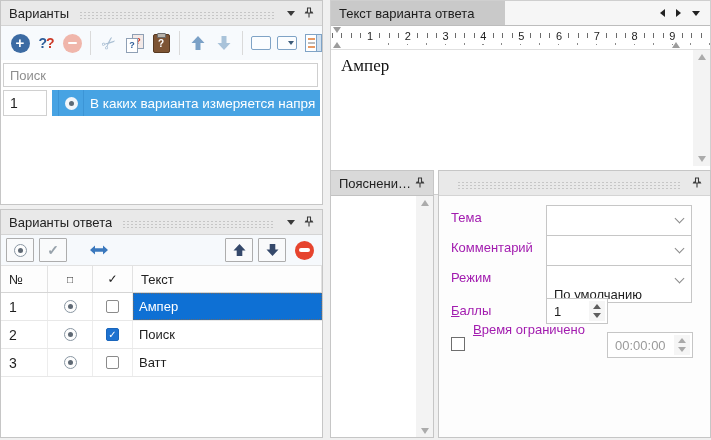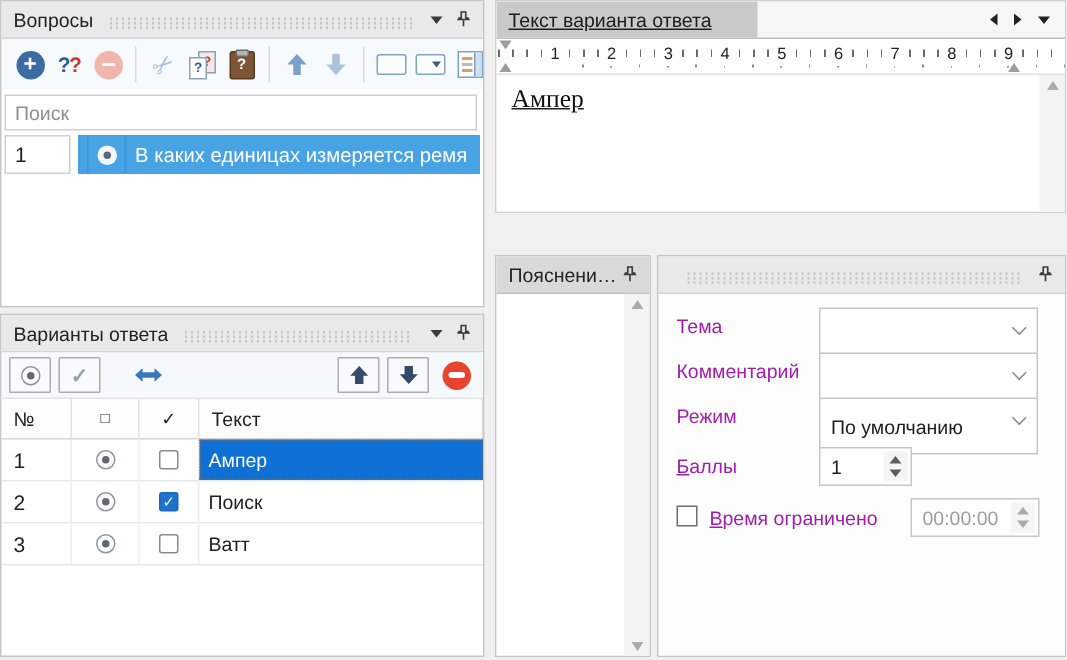--- a/index.html
+++ b/index.html
@@ -2,21 +2,21 @@
 <html><head>
 <meta charset="utf-8">
 <style>
   html,body{margin:0;padding:0;}
   body{background:#e9e9e9;}
   .screen{position:relative;width:711px;height:440px;background:#f0f0f0;
     font-family:"Liberation Sans",sans-serif;font-size:13px;color:#1e1e1e;overflow:hidden;}
   .panel{position:absolute;background:#fff;border:1px solid #c6c6c6;box-sizing:border-box;overflow:hidden;}
   #p-questions{left:0;top:0;width:323px;height:205px;}
   #p-answers{left:0;top:209px;width:323px;height:229px;}
-  #p-text{left:330px;top:0;width:381px;height:142px;border-color:#cfcfcf;text-decoration:underline;}
+  #p-text{left:330px;top:0;width:381px;height:195px;border-color:#cfcfcf;}
   #p-expl{left:330px;top:170px;width:104px;height:268px;}
   #p-props{left:438px;top:170px;width:273px;height:268px;}
 
   
   .phead{height:24px;background:#e9e9e9;display:flex;align-items:center;
     padding:0 7px 0 8px;border-bottom:1px solid #d4d4d4;color:#222;}
   #p-expl .phead{background:#d9d9d9;border-bottom-color:#c2c2c2;}
   .ptitle{white-space:nowrap;overflow:hidden;text-overflow:ellipsis;}
   .grip{flex:1;height:9px;margin:5px 10px 0 10px;
     background-image:radial-gradient(#c6c6c6 0.9px,transparent 1px);background-size:4px 3px;}
@@ -134,21 +134,21 @@
   .sarr{width:0;height:0;border-left:4px solid transparent;border-right:4px solid transparent;}
   .sarr.up{border-bottom:6px solid #ababab;}
   .sarr.dn{border-top:6px solid #ababab;}
 
   .expl-body{position:relative;height:calc(100% - 24px);background:#fff;}
 
   
   .props-body{position:relative;height:calc(100% - 24px);background:#fdfdfd;}
   .plabel{position:absolute;left:12px;color:#a21caf;}
   .combo{position:absolute;left:107px;width:146px;height:38px;border:1px solid #c6c6c6;background:#fff;
-    box-sizing:border-box;display:flex;align-items:center;padding:0 22px 0 7px;}
+    box-sizing:border-box;display:flex;align-items:flex-end;padding:0 22px 0 7px;}
   .chev{position:absolute;right:8px;top:9px;width:6px;height:6px;border-right:1px solid #8b8b8b;
     border-bottom:1px solid #8b8b8b;transform:rotate(45deg);}
   .spinbox{position:absolute;left:107px;width:62px;height:26px;border:1px solid #c6c6c6;background:#fff;
     box-sizing:border-box;display:flex;align-items:center;padding-left:7px;}
   .spincol{position:absolute;right:2px;top:2px;bottom:2px;width:16px;display:flex;flex-direction:column;
     justify-content:space-between;align-items:center;padding:3px 0;box-sizing:border-box;background:#f5f5f5;}
   .sp{width:0;height:0;border-left:4px solid transparent;border-right:4px solid transparent;}
   .sp.up{border-bottom:5px solid #5d5d5d;}
   .sp.dn{border-top:5px solid #5d5d5d;}
   .timebox{position:absolute;left:168px;width:86px;height:26px;border:1px solid #c6c6c6;background:#fff;
@@ -158,21 +158,21 @@
   .pcbx{position:absolute;left:12px;width:14px;height:14px;border:1px solid #6e6e6e;background:#fff;box-sizing:border-box;}
   u{text-decoration:underline;}
 </style>
 </head>
 <body>
 
 <div class="screen">
 
   <section class="panel" id="p-questions">
     <header class="phead">
-      <span class="ptitle">Вопросы</span>
+      <span class="ptitle">Варианты</span>
       <span class="grip"></span>
       <span class="caret"></span>
       <svg class="pin" viewBox="0 0 12 12">
         <path d="M4 1h4M4.5 1v4h-1.5l-.5 1h7l-.5-1H7.5V1M6 6.2v4.3" stroke="#3b3b3b" fill="none" stroke-width="1.1"></path>
       </svg>
     </header>
     <div class="toolbar1">
       <span class="tbtn">
           <span class="ic-circle ic-add"></span>
         </span>
@@ -224,21 +224,21 @@
     </div>
     <input class="search" placeholder="Поиск" style="">
     <div class="qrow">
       <div class="qnum">1</div>
       <div class="qgap"></div>
       <div class="qblue">
         <div class="qstrip"></div>
         <div class="qradiocell">
           <span class="qradio"></span>
         </div>
-        <div class="qtext">В каких единицах измеряется ремя</div>
+        <div class="qtext">В каких варианта измеряется напря</div>
       </div>
     </div>
   </section>
 
   <section class="panel" id="p-answers">
     <header class="phead">
       <span class="ptitle">Варианты ответа</span>
       <span class="grip"></span>
       <span class="caret"></span>
       <svg class="pin" viewBox="0 0 12 12">
@@ -393,21 +393,21 @@
       <span class="plabel" style="top:107px"><u>Б</u><span>аллы</span></span>
       <div class="spinbox" style="top:102px">
         <span>1</span>
         <span class="spincol">
           <span class="sp up"></span>
           <span class="sp dn"></span>
         </span>
       </div>
 
       <span class="pcbx" style="top:141px"></span>
-      <span class="plabel" style="top:142px;left:34px"><u>В</u><span>ремя ограничено</span></span>
+      <span class="plabel" style="top:126px;left:34px"><u>В</u><span>ремя ограничено</span></span>
       <div class="timebox" style="top:136px">
         <span>00:00:00</span>
         <span class="spincol">
           <span class="sp up"></span>
           <span class="sp dn"></span>
         </span>
       </div>
     </div>
   </section>
 

